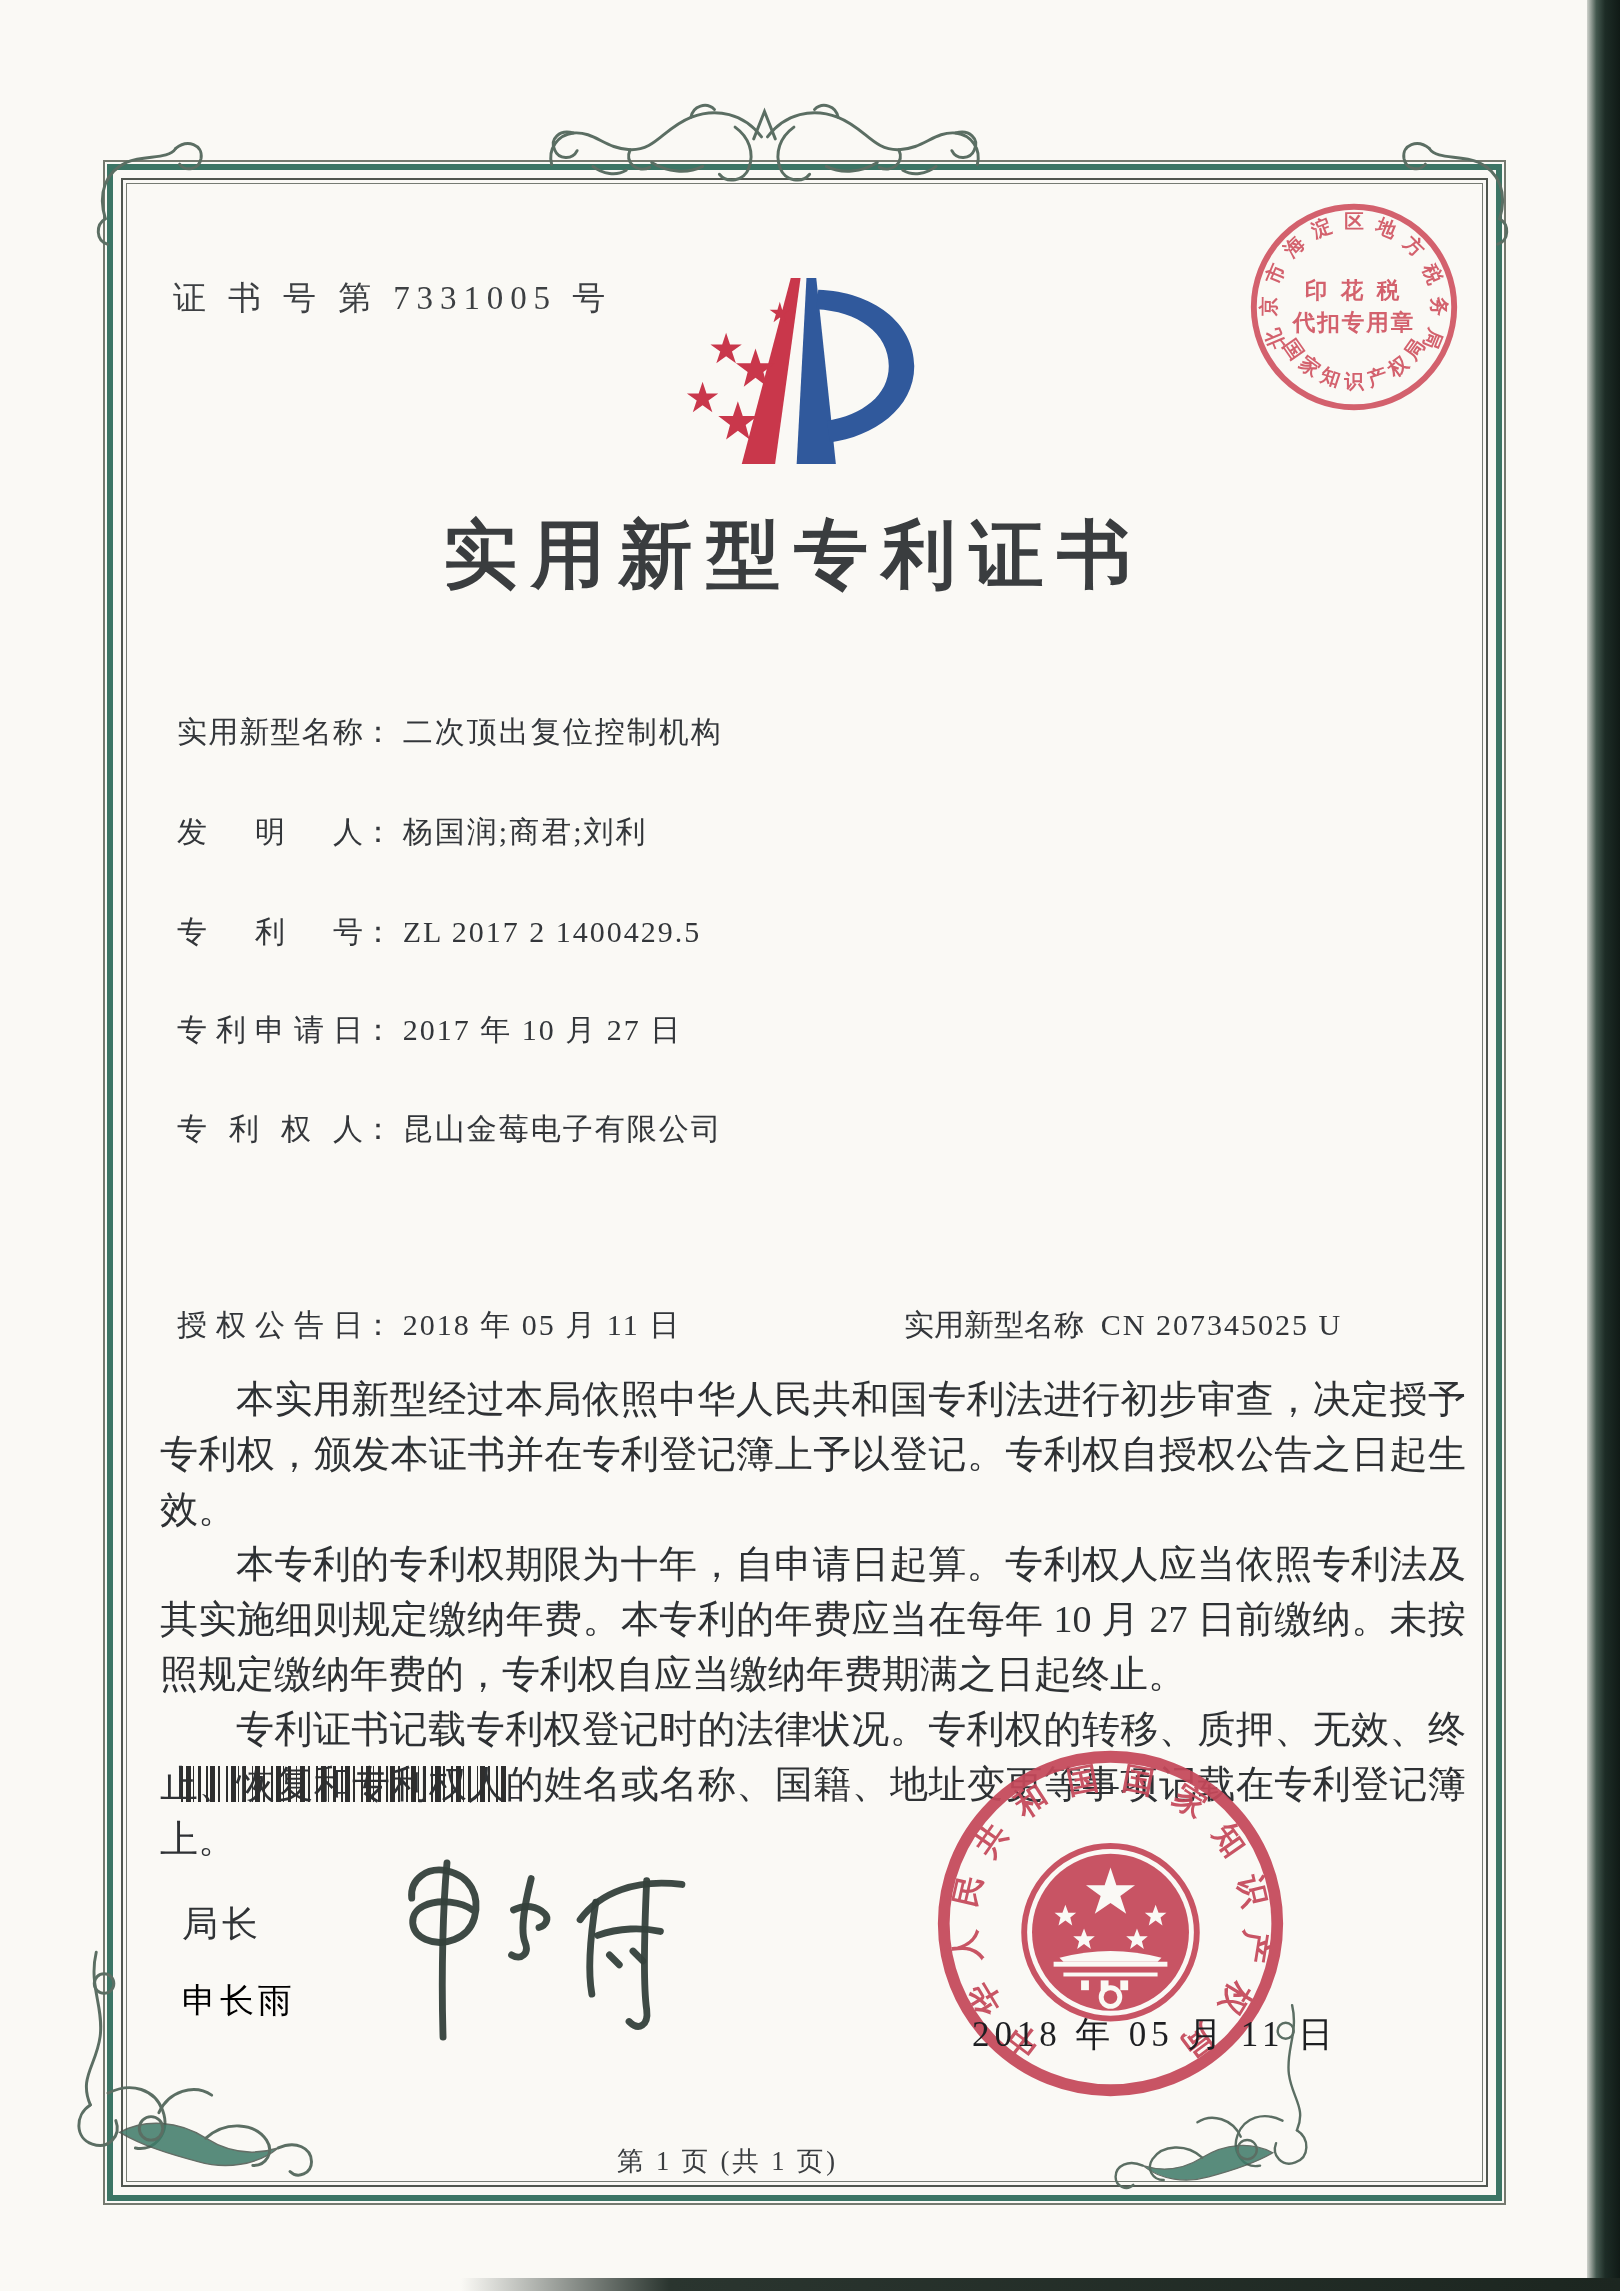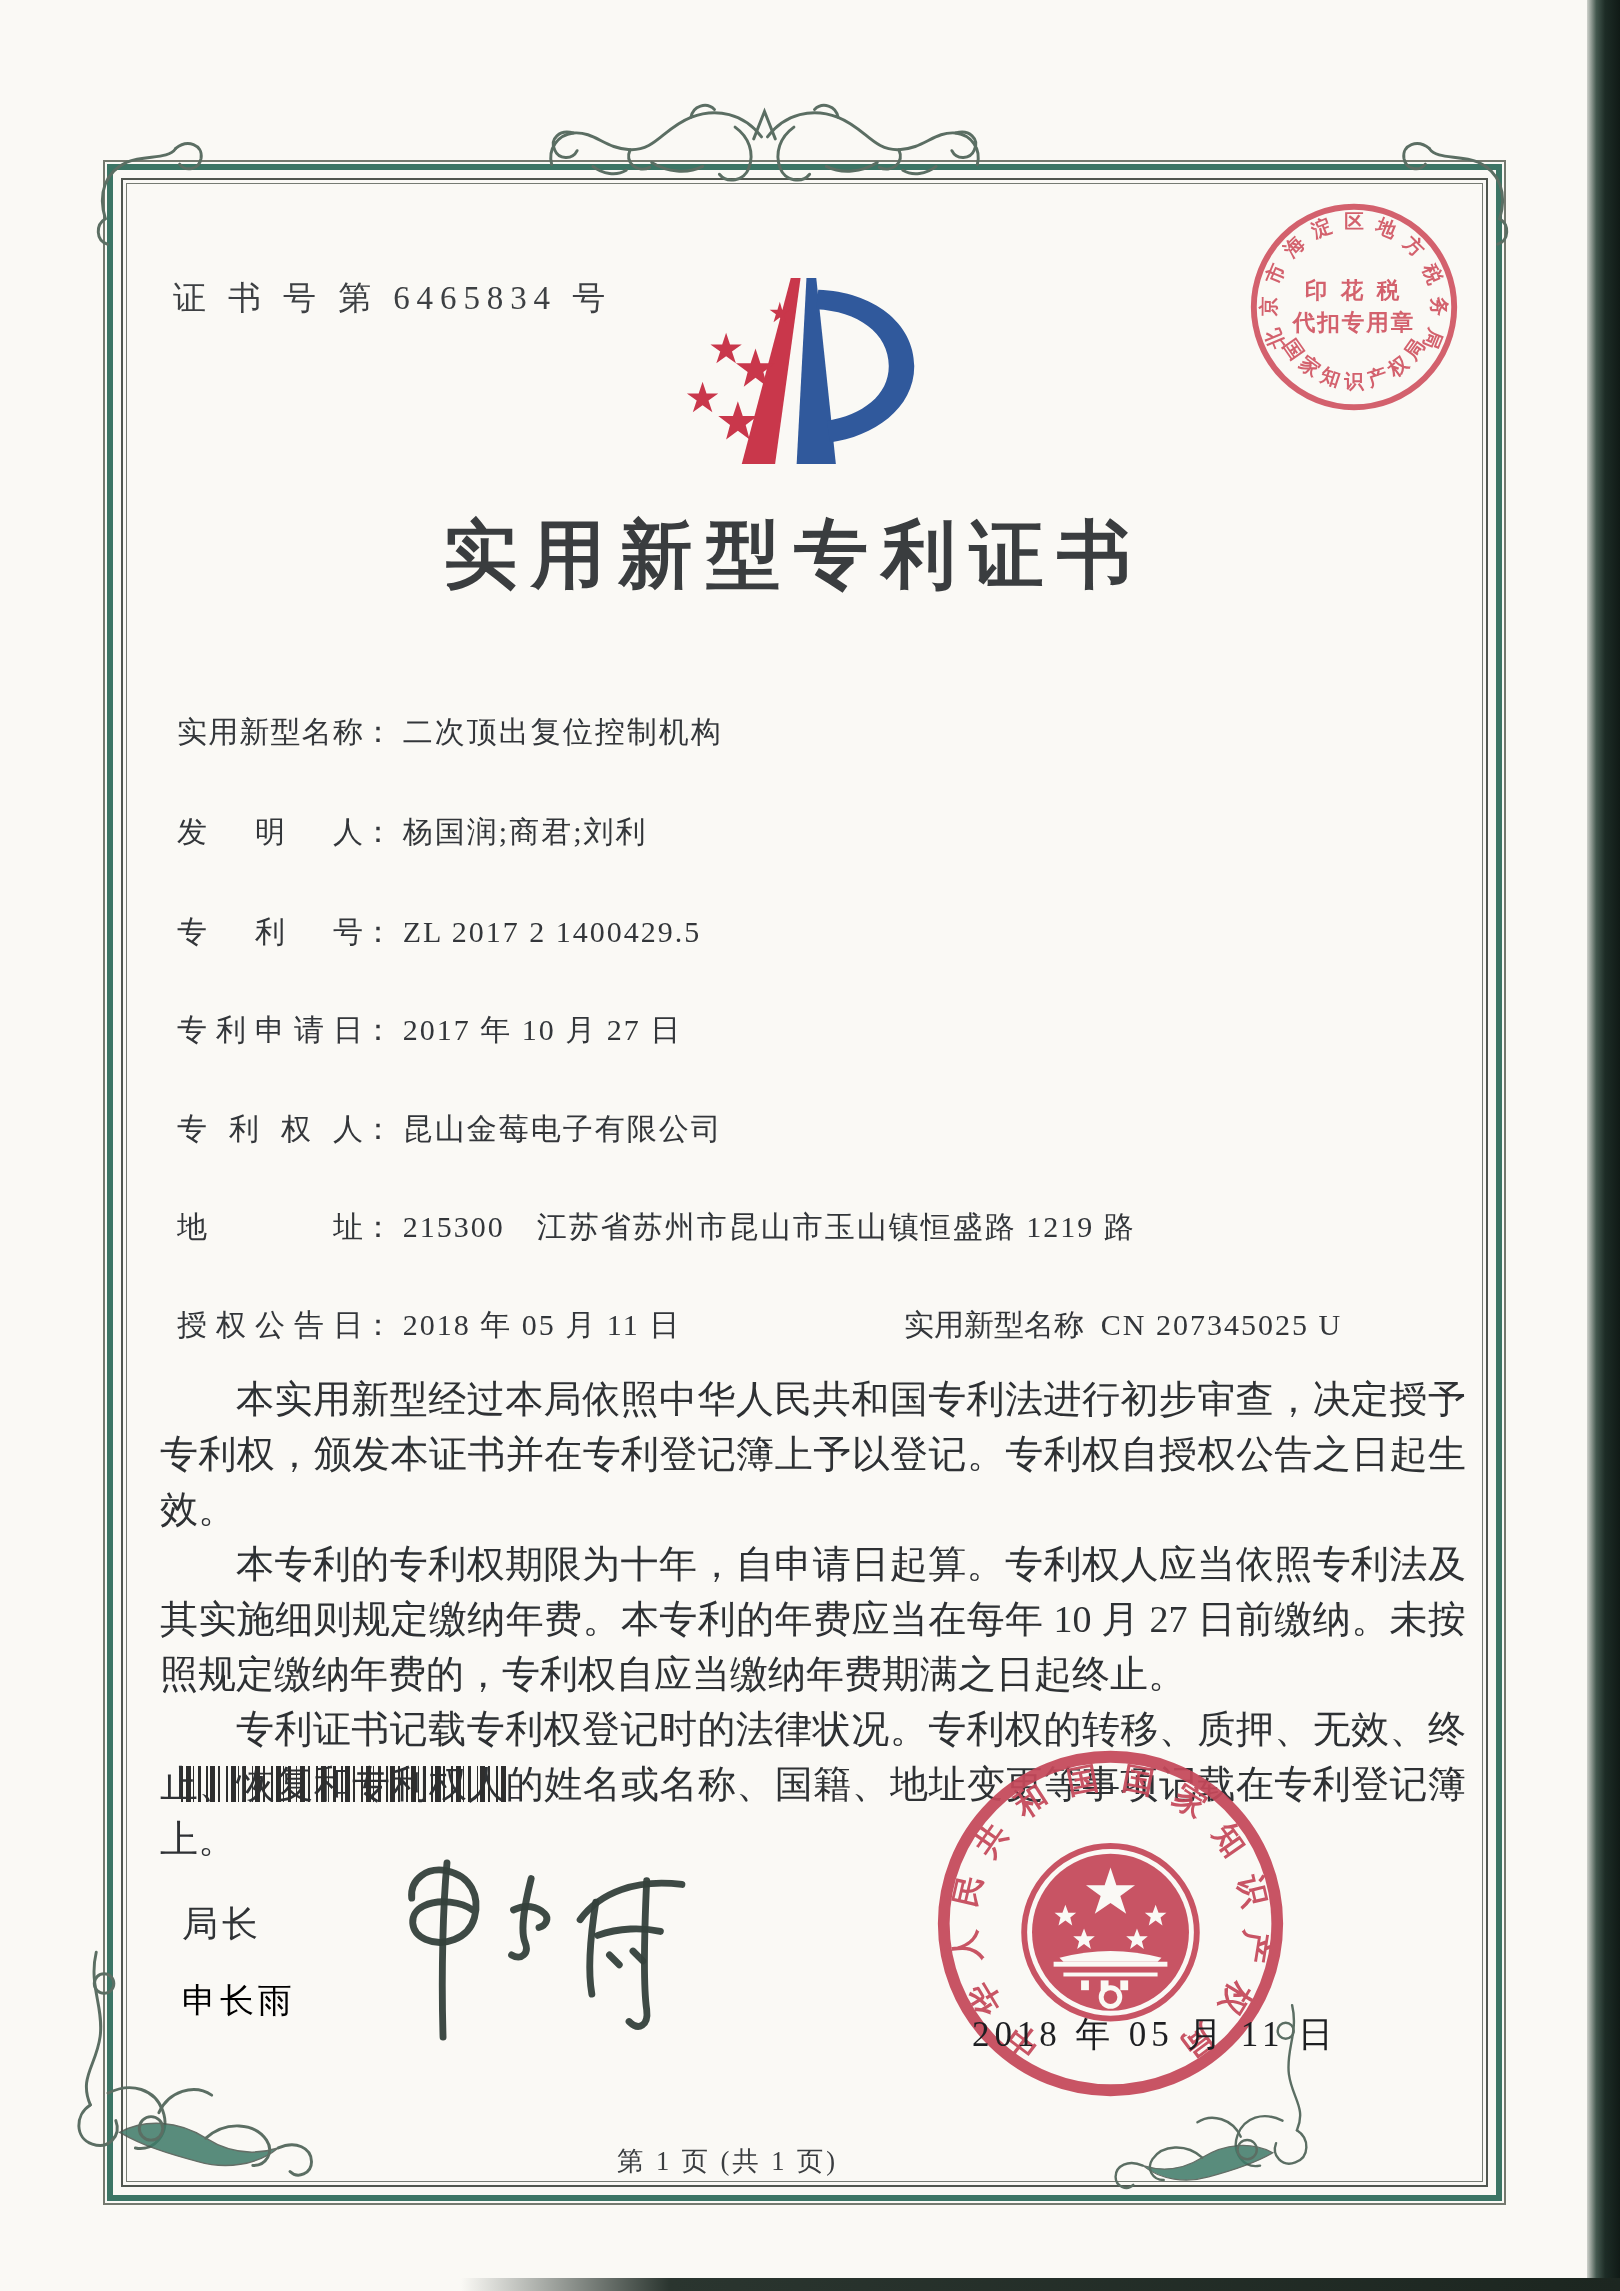--- a/index.html
+++ b/index.html
@@ -128,21 +128,21 @@
     <path d="M28,96 C20,70 28,48 50,38 C70,30 92,36 100,24"></path>
     <path d="M100,24 c12,-10 28,-4 26,10 c-2,12 -16,14 -22,6"></path>
     <path d="M28,96 c-10,6 -10,22 2,26"></path>
   </svg>
   <svg class="ornament" style="left:1400px;top:125px;transform:scaleX(-1)" width="127" height="127" viewBox="0 0 130 130">
     <path d="M28,96 C20,70 28,48 50,38 C70,30 92,36 100,24"></path>
     <path d="M100,24 c12,-10 28,-4 26,10 c-2,12 -16,14 -22,6"></path>
     <path d="M28,96 c-10,6 -10,22 2,26"></path>
   </svg>
 
-  <div class="cert-no">证 书 号 第 6465834 号</div>
+  <div class="cert-no">证 书 号 第 7331005 号</div>
 
   <svg class="logo" width="247" height="196" viewBox="0 0 252 200">
     <g fill="#c9374b">
       <polygon points="112,6 122,6 96,196 62,196"></polygon>
       <polygon points="86,18 89,28 99,28 91,34 94,44 86,38 78,44 81,34 73,28 83,28" transform="scale(0.8) translate(40,20)"></polygon>
       <polygon points="46,62 50,74 62,74 52,81 56,93 46,86 36,93 40,81 30,74 42,74"></polygon>
       <polygon points="76,78 81,93 96,93 84,102 88,117 76,108 64,117 68,102 56,93 71,93"></polygon>
       <polygon points="22,112 26,124 38,124 28,131 32,143 22,136 12,143 16,131 6,124 18,124"></polygon>
       <polygon points="58,132 63,147 78,147 66,156 70,171 58,162 46,171 50,156 38,147 53,147"></polygon>
     </g>
@@ -189,23 +189,20 @@
     <span class="flabel">发明人</span><span class="fcolon">：</span><span class="fvalue">杨国润;商君;刘利</span>
   </div>
   <div class="field-row" style="top:912px">
     <span class="flabel">专利号</span><span class="fcolon">：</span><span class="fvalue">ZL 2017 2 1400429.5</span>
   </div>
   <div class="field-row" style="top:1010px">
     <span class="flabel">专利申请日</span><span class="fcolon">：</span><span class="fvalue">2017 年 10 月 27 日</span>
   </div>
   <div class="field-row" style="top:1109px">
     <span class="flabel">专利权人</span><span class="fcolon">：</span><span class="fvalue">昆山金莓电子有限公司</span>
-  </div>
-  <div class="field-row" style="top:1207px">
-    <span class="flabel">地址</span><span class="fcolon">：</span><span class="fvalue">215300　江苏省苏州市昆山市玉山镇恒盛路 1219 路</span>
   </div>
   <div class="field-row" style="top:1305px;width:1294px">
     <span class="flabel">授权公告日</span><span class="fcolon">：</span><span class="fvalue">2018 年 05 月 11 日</span>
     <span class="grant-right">
       <span class="flabel">实用新型名称</span><span class="fcolon">：</span><span class="fvalue">CN 207345025 U</span>
     </span>
   </div>
 
   <div class="body-text">
     <p>本实用新型经过本局依照中华人民共和国专利法进行初步审查，决定授予专利权，颁发本证书并在专利登记簿上予以登记。专利权自授权公告之日起生效。</p>

